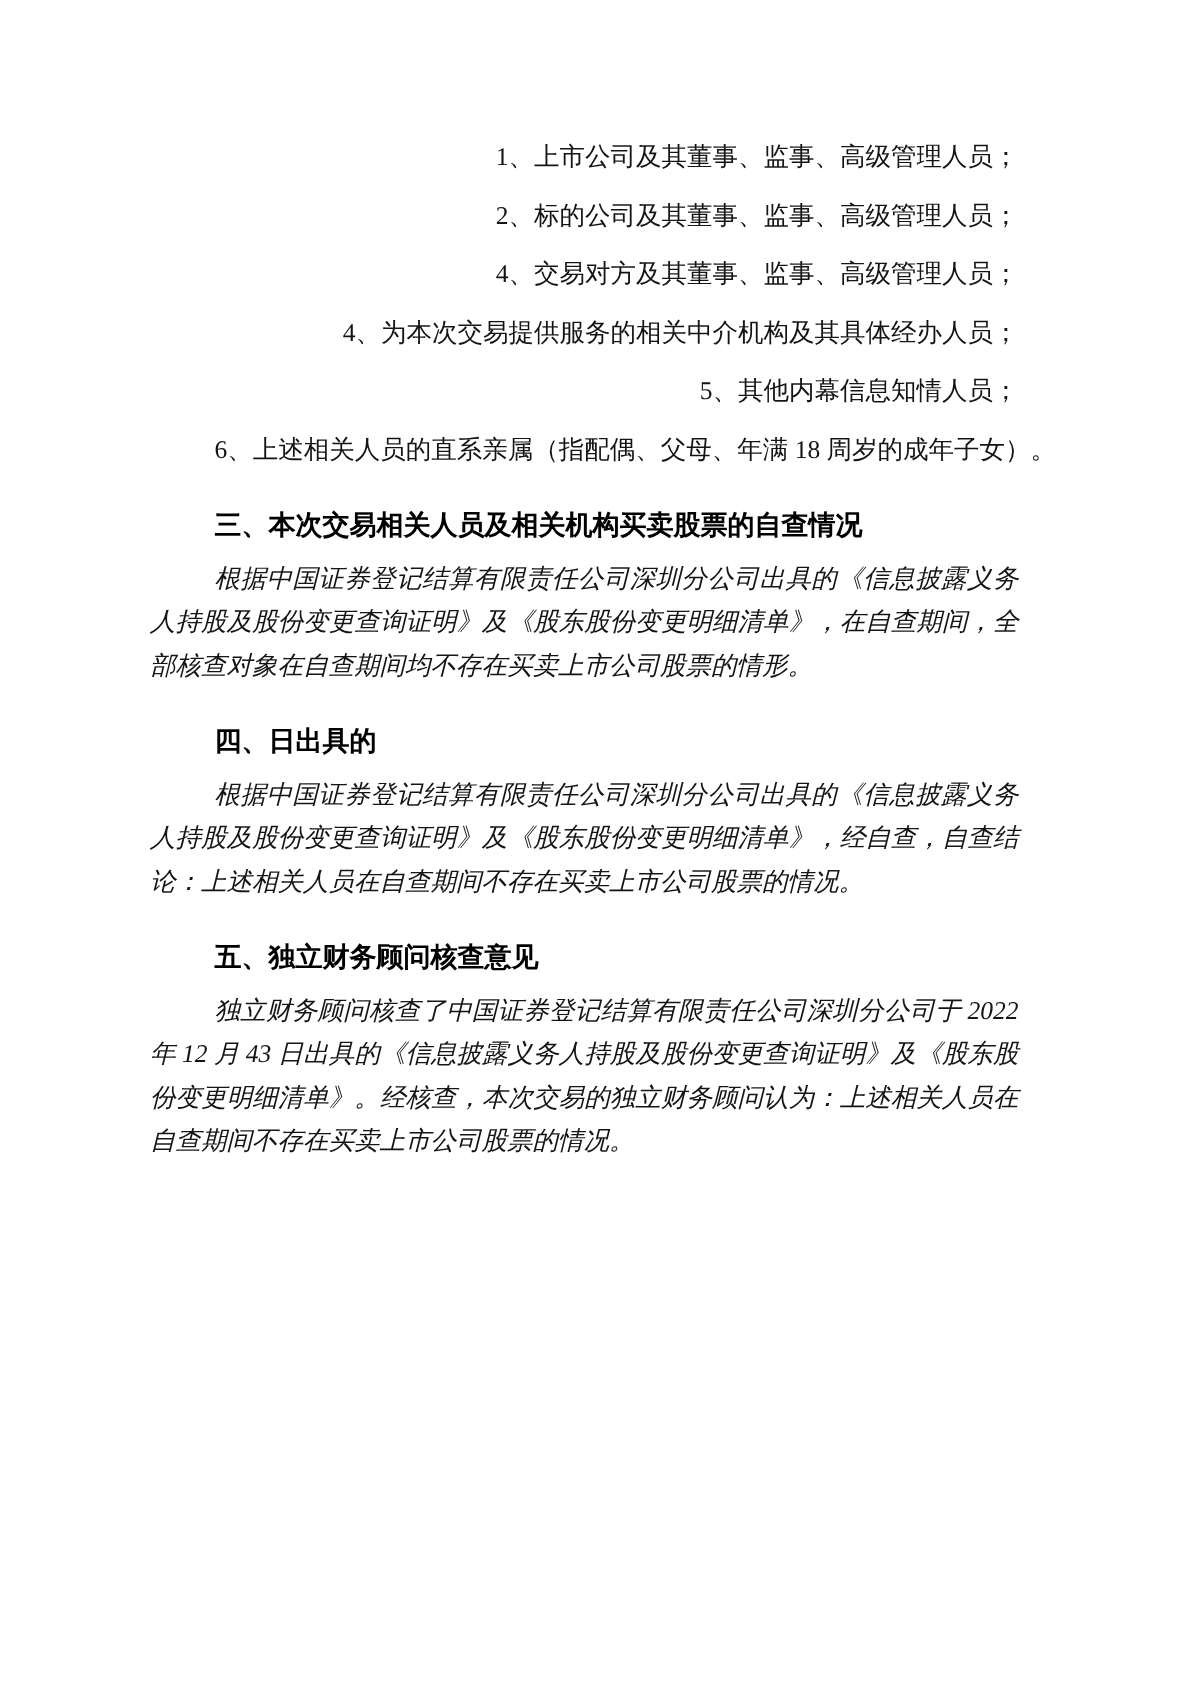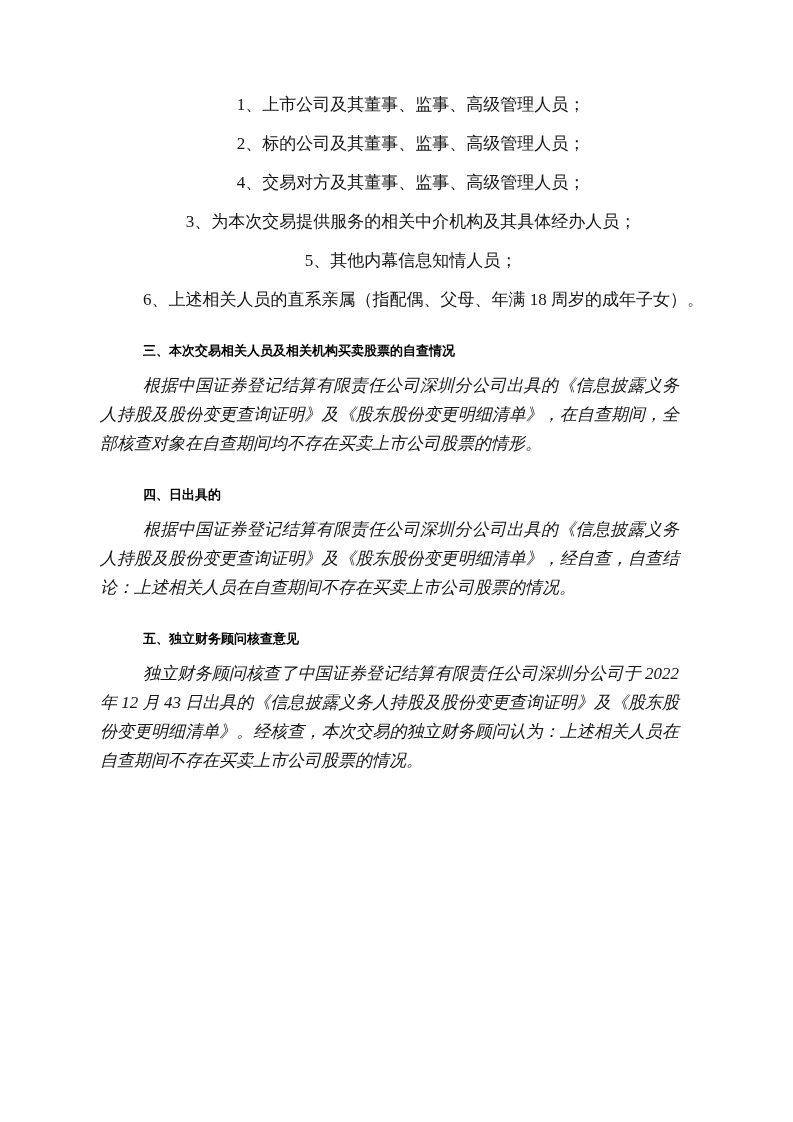--- a/index.html
+++ b/index.html
@@ -23,47 +23,47 @@
   }
   .body-para {
     margin: 0 0 10px 0;
     text-align: justify;
     text-indent: 43px;
     word-break: break-all;
     font-style: italic;
   }
   .list-para {
     margin: 0 0 10px 0;
-    text-align: center;
+    text-align: right;
     text-indent: 43px;
     white-space: nowrap;
   }
   .section-heading {
     font-family: "Liberation Sans", "DejaVu Sans", sans-serif;
     font-weight: bold;
-    font-size: 13px;
+    font-size: 18px;
     line-height: 29px;
     color: #000000;
     margin: 22px 0 6px 0;
     text-indent: 43px;
   }
   .closing-para {
     margin: 10px 0 0 0;
     text-indent: 43px;
   }
 </style>
 </head>
 <body>
 
 <div class="page">
 
   <p class="list-para">1、上市公司及其董事、监事、高级管理人员；</p>
   <p class="list-para">2、标的公司及其董事、监事、高级管理人员；</p>
   <p class="list-para">4、交易对方及其董事、监事、高级管理人员；</p>
-  <p class="list-para">3、为本次交易提供服务的相关中介机构及其具体经办人员；</p>
+  <p class="list-para">4、为本次交易提供服务的相关中介机构及其具体经办人员；</p>
   <p class="list-para">5、其他内幕信息知情人员；</p>
   <p class="list-para">6、上述相关人员的直系亲属（指配偶、父母、年满 18 周岁的成年子女）。</p>
 
   <h3 class="section-heading">三、本次交易相关人员及相关机构买卖股票的自查情况</h3>
   <p class="body-para">根据中国证券登记结算有限责任公司深圳分公司出具的《信息披露义务人持股及股份变更查询证明》及《股东股份变更明细清单》，在自查期间，全部核查对象在自查期间均不存在买卖上市公司股票的情形。</p>
 
   <h3 class="section-heading">四、日出具的</h3>
   <p class="body-para">根据中国证券登记结算有限责任公司深圳分公司出具的《信息披露义务人持股及股份变更查询证明》及《股东股份变更明细清单》，经自查，自查结论：上述相关人员在自查期间不存在买卖上市公司股票的情况。</p>
 
   <h3 class="section-heading">五、独立财务顾问核查意见</h3>

